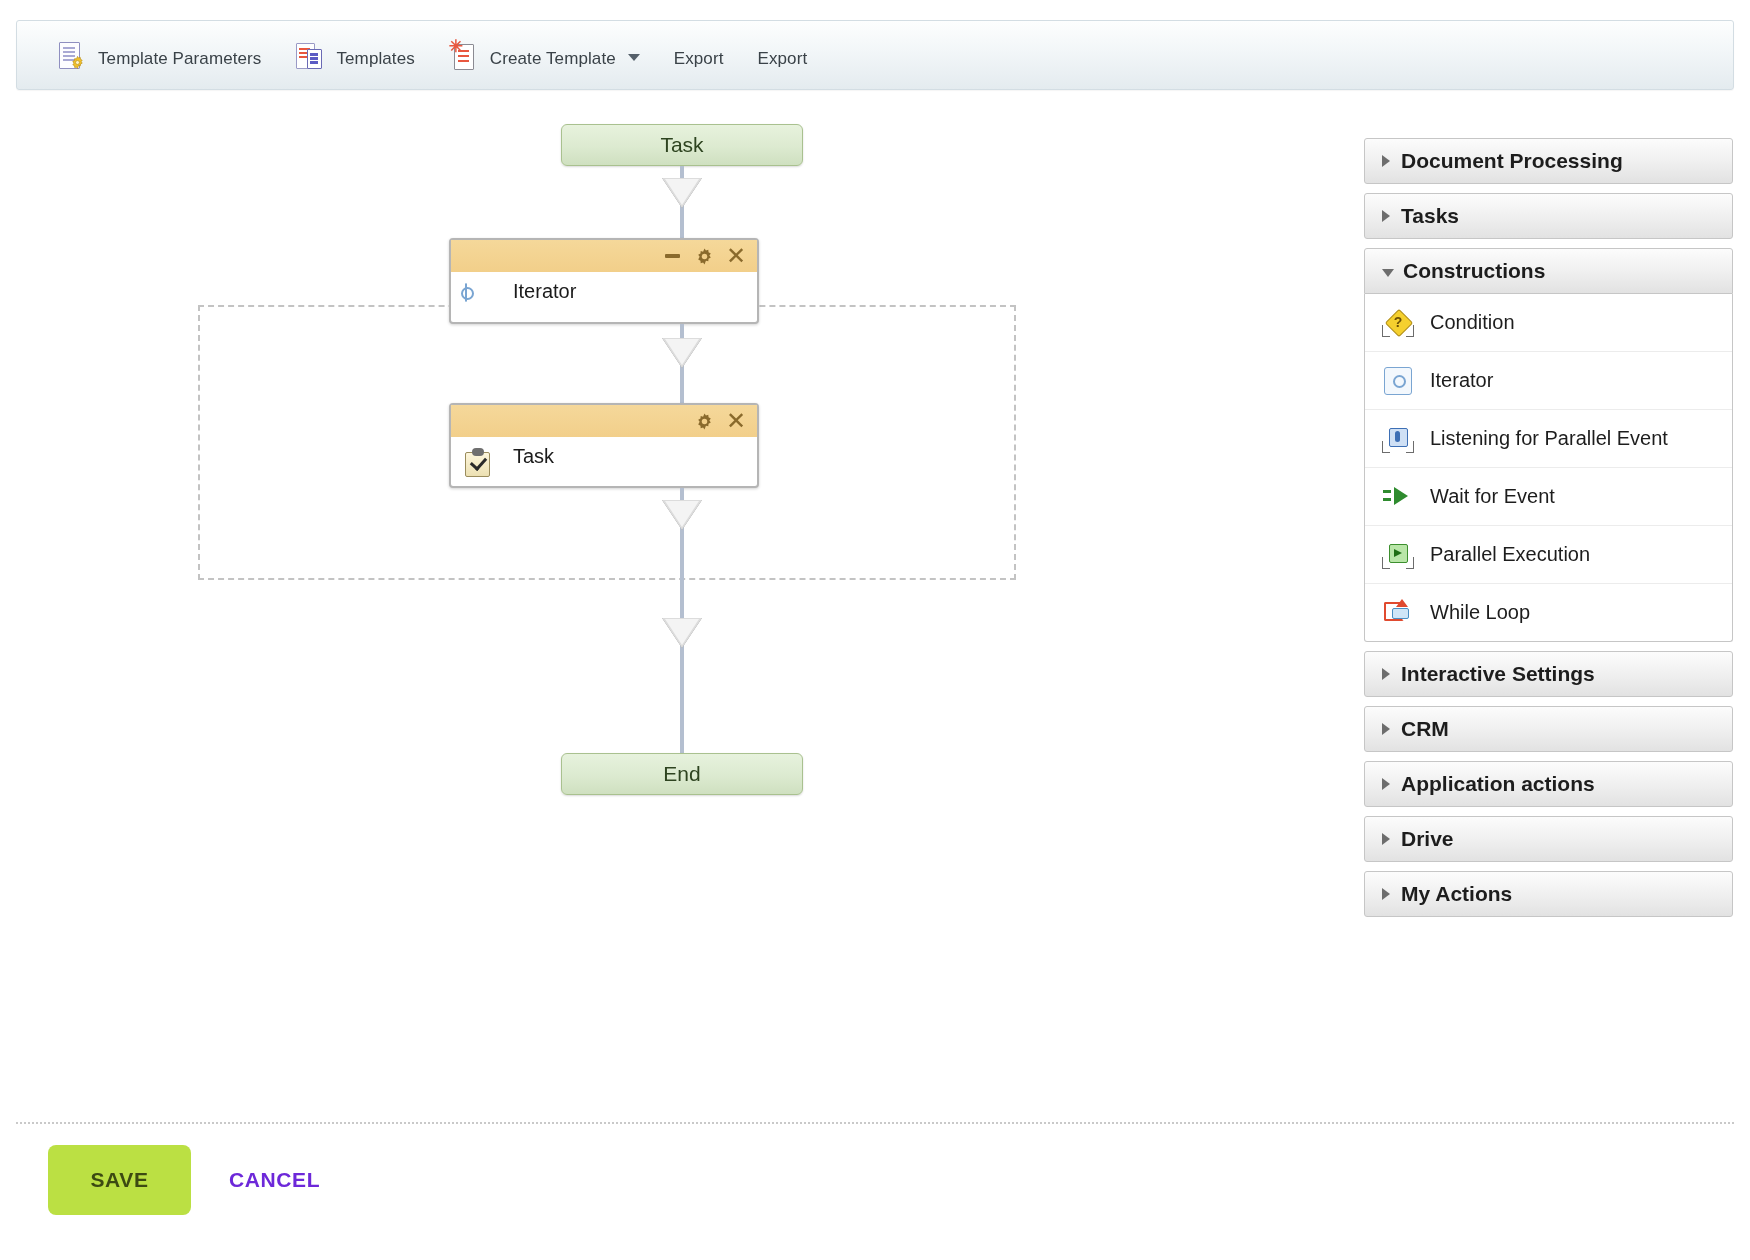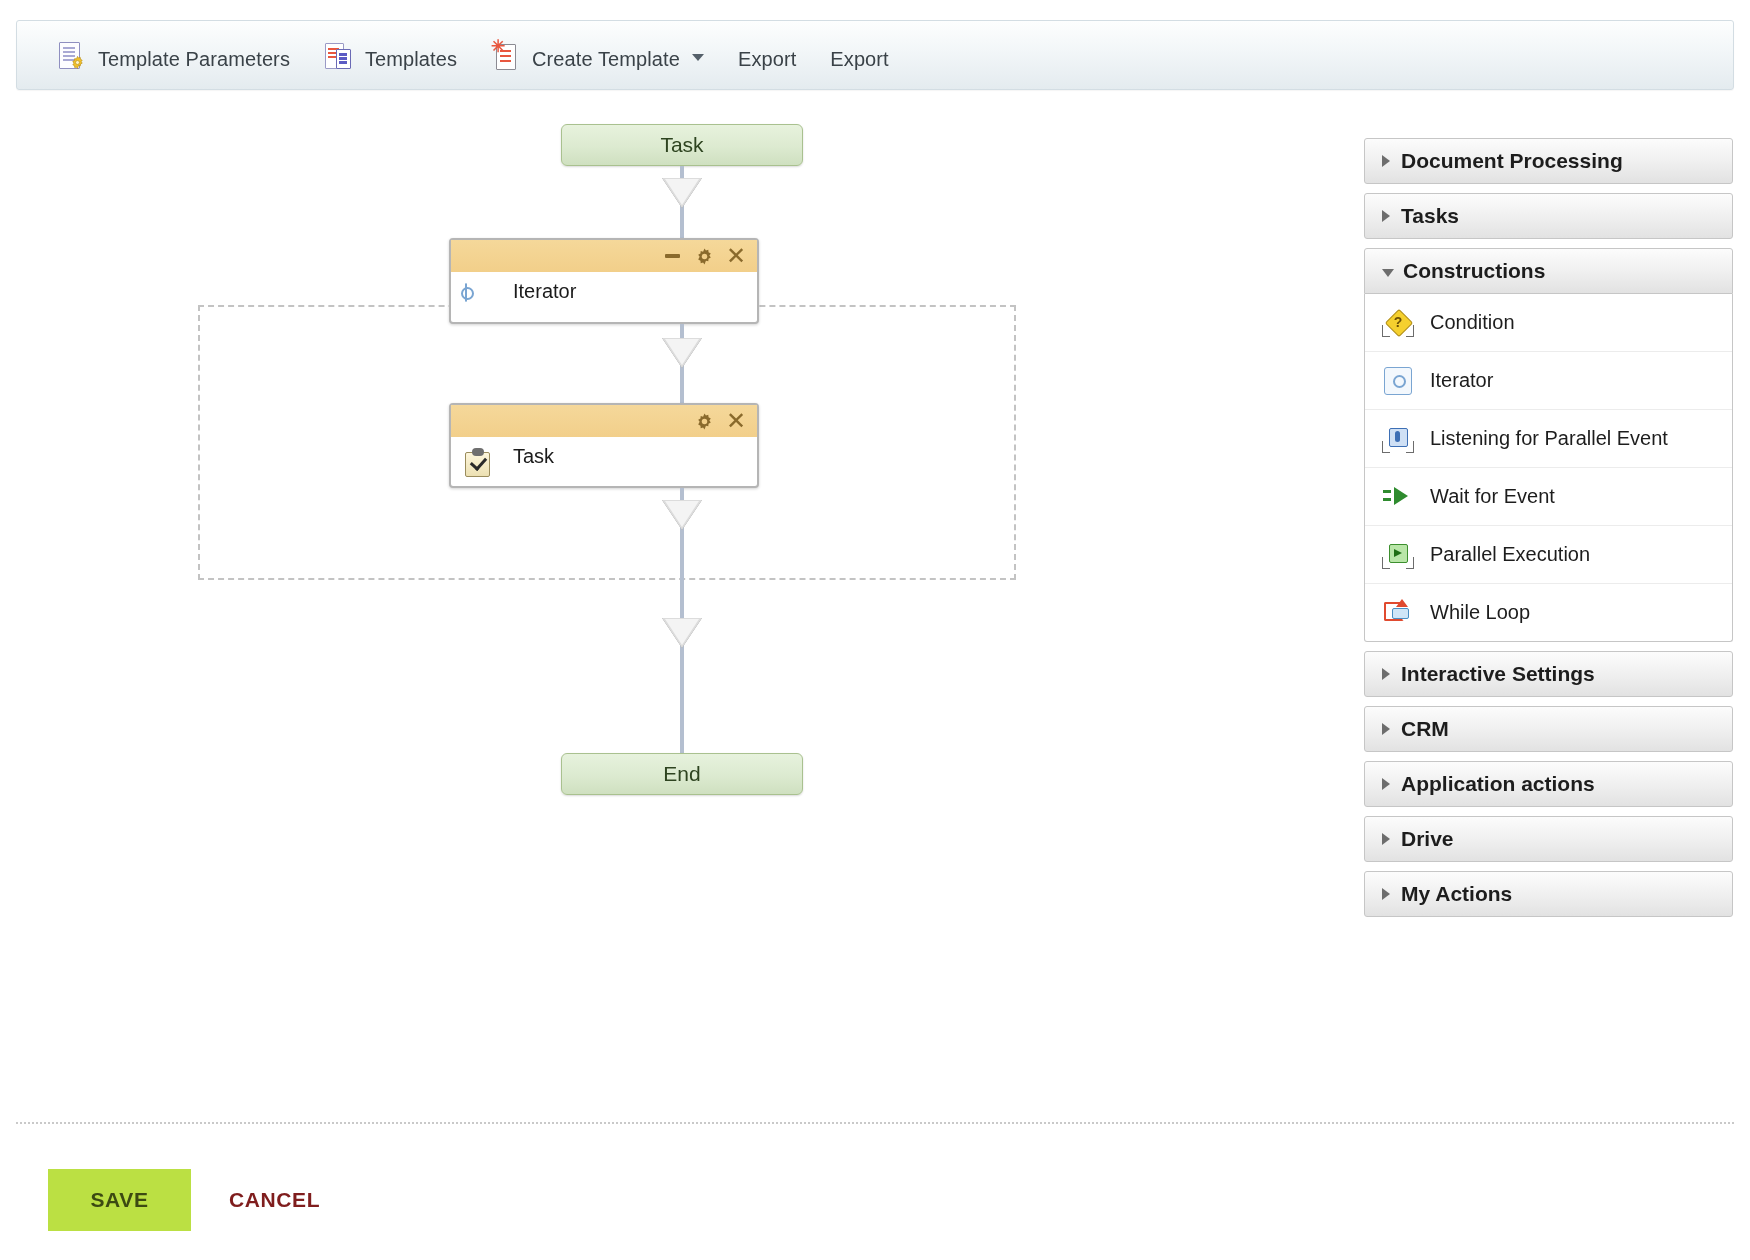--- a/index.html
+++ b/index.html
@@ -33,21 +33,21 @@
   }
   .tb-item {
     display: flex;
     align-items: center;
     height: 100%;
     margin-right: 34px;
     cursor: pointer;
     white-space: nowrap;
   }
   .tb-label {
-    font-size: 20px;
+    font-size: 17px;
     color: #3a4248;
     letter-spacing: 0.1px;
     margin-top: 8px;
   }
   .tb-icon {
     width: 28px;
     height: 30px;
     margin-right: 13px;
     position: relative;
     flex: none;
@@ -435,33 +435,33 @@
   .footer {
     position: absolute;
     left: 0; top: 1145px;
     width: 100%;
     display: flex;
     align-items: center;
     padding-left: 48px;
     box-sizing: border-box;
   }
   .btn {
-    height: 62px;
+    height: 70px;
     border: none;
-    border-radius: 0;
+    border-radius: 8px;
     font-size: 21px;
     font-weight: bold;
     letter-spacing: 0.6px;
     cursor: pointer;
     font-family: "Liberation Sans", sans-serif;
-    display: flex; align-items: center; justify-content: center; margin-top: 24px;
+    display: flex; align-items: center; justify-content: center;
   }
   #save-button  { width: 143px; background: #bbe043; color: #3c4a12; margin-right: 32px; }
   #apply-button { width: 157px; background: #63c3ef; color: #ffffff; margin-right: 34px; }
-  #cancel-button{ background: transparent; color: #7f1d1d; padding: 0 6px; }
+  #cancel-button{ background: transparent; color: #6d28d9; padding: 0 6px; }
 </style>
 </head>
 <body>
 
 <div class="toolbar">
 
   <div class="tb-item">
     <span class="tb-icon">
       <span class="ic-doc">
           <i></i>

